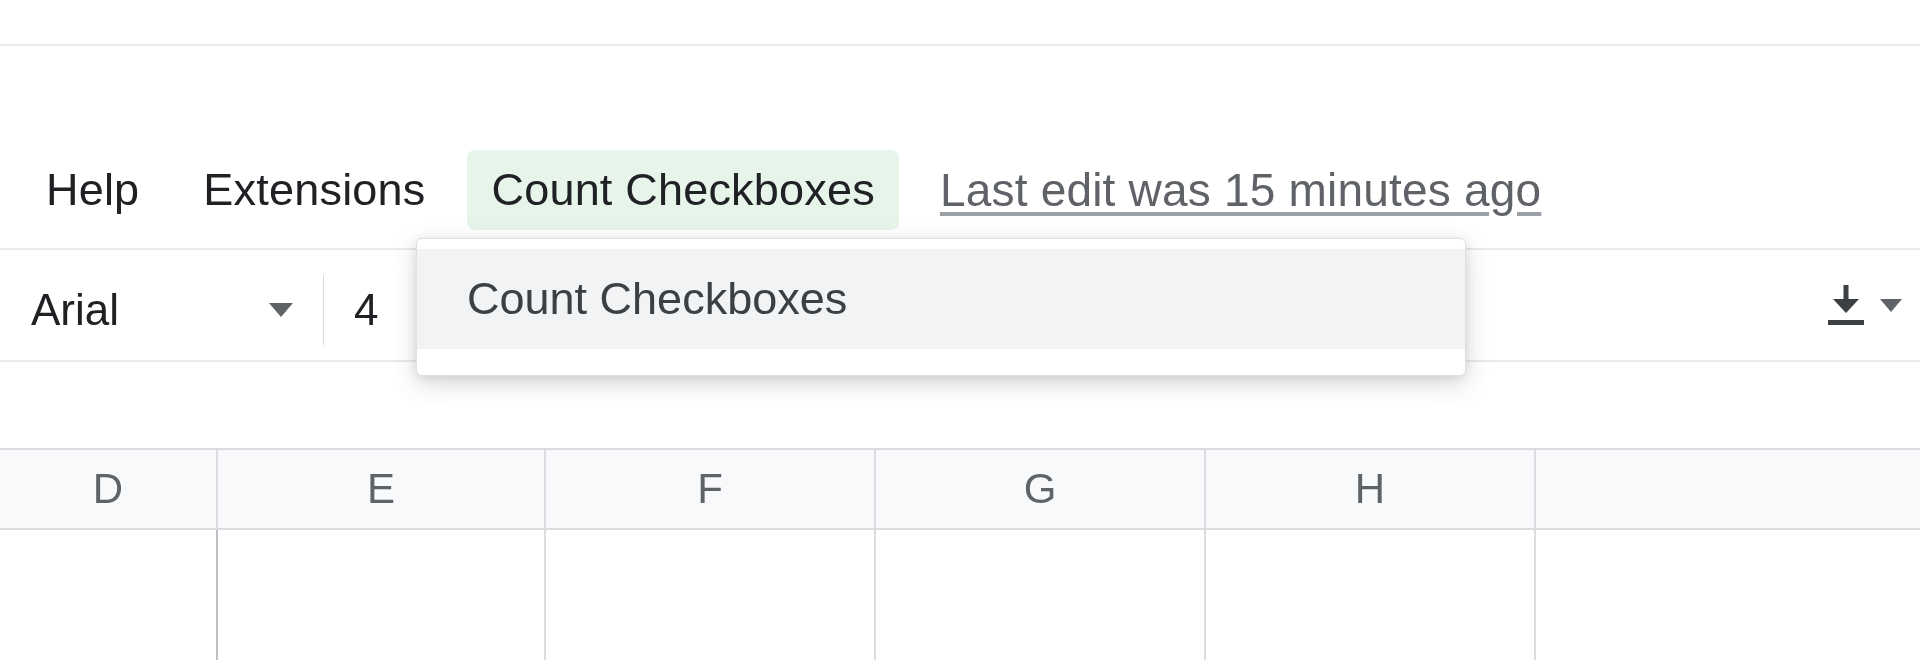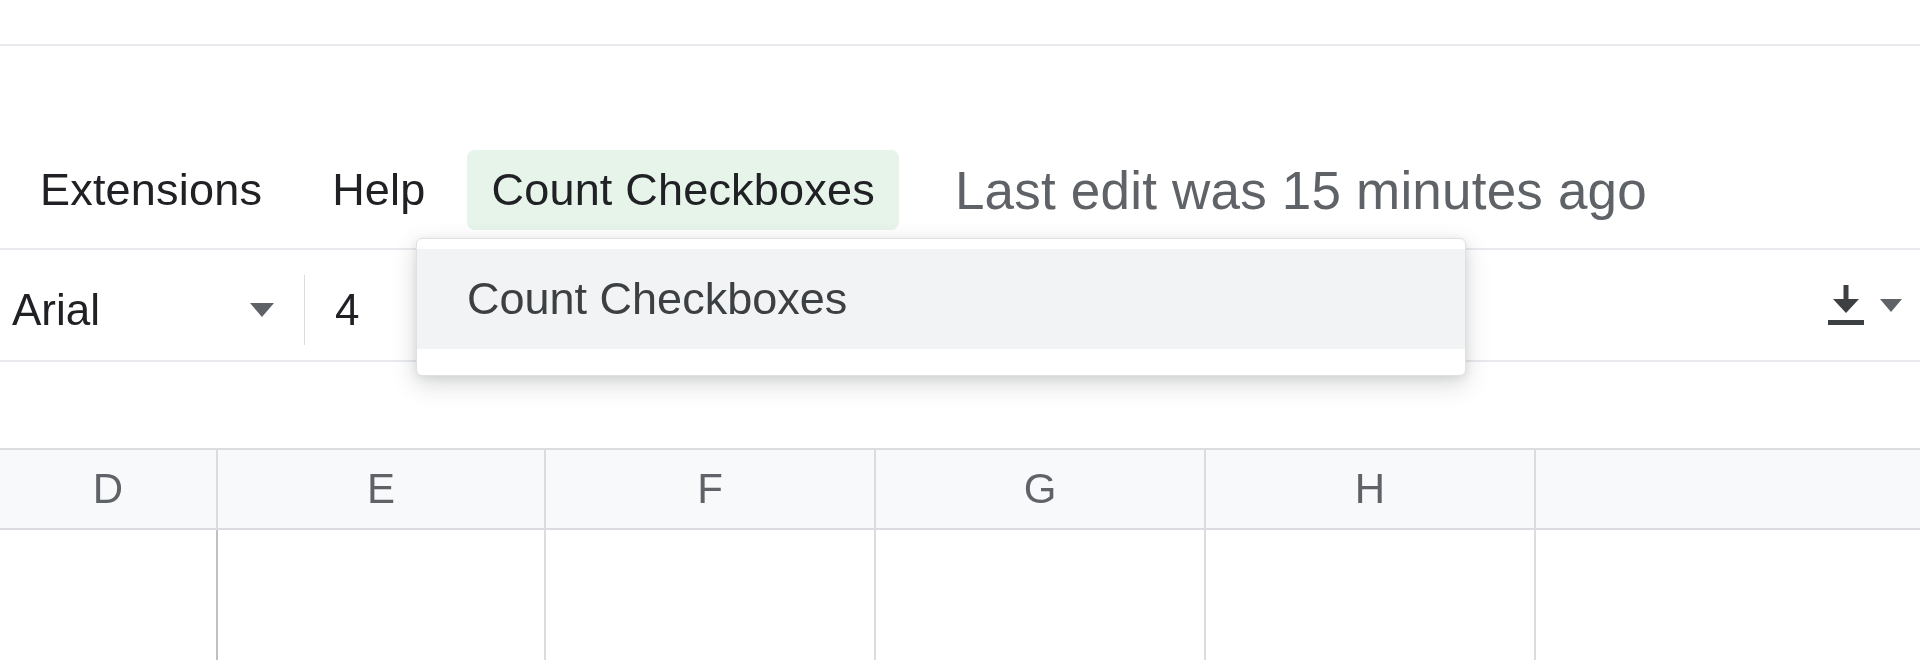--- a/index.html
+++ b/index.html
@@ -38,25 +38,26 @@
       padding: 14px 24px;
       border-radius: 8px;
       cursor: pointer;
       color: #202124;
       white-space: nowrap;
     }
     #menu-extensions { margin-left: 16px; }
     #menu-help       { margin-left: 22px; }
     #menu-count      { margin-left: 18px; background: #e6f4ea; }
     .last-edit {
-      margin-left: 56px;
+      margin-left: 41px;
       color: #5f6368;
+      text-decoration: underline;
       text-decoration-color: #9aa0a6;
       text-underline-offset: 6px;
-      font-size: 53px;
+      font-size: 46px;
       cursor: pointer;
       white-space: nowrap;
     }
     .menubar-underline {
       position: absolute;
       left: 0;
       right: 0;
       top: 248px;
       border-top: 2px solid #e8eaed;
     }
@@ -69,21 +70,21 @@
       top: 260px;
       height: 100px;
       display: flex;
       align-items: center;
       font-size: 44px;
       color: #202124;
     }
     .font-picker {
       display: flex;
       align-items: center;
-      margin-left: 12px;
+      margin-left: 31px;
       cursor: pointer;
     }
     .font-picker .label { padding-right: 150px; }
     .caret {
       width: 0;
       height: 0;
       border-left: 12px solid transparent;
       border-right: 12px solid transparent;
       border-top: 14px solid #5f6368;
     }
@@ -222,22 +223,22 @@
       height: 100%;
     }
     .cell:first-child { border-right-color: #bdc1c6; }
   </style>
 </head>
 <body>
 
 <div class="top-rule"></div>
 
 <div class="menubar">
+  <div id="menu-help" class="menu-item">Help</div>
   <div id="menu-extensions" class="menu-item">Extensions</div>
-  <div id="menu-help" class="menu-item">Help</div>
   <div id="menu-count" class="menu-item">Count Checkboxes</div>
   <div class="last-edit">Last edit was 15 minutes ago</div>
 </div>
 <div class="menubar-underline"></div>
 
 <div class="toolbar">
   <div class="font-picker">
     <span class="label">Arial</span>
     <span class="caret"></span>
   </div>

